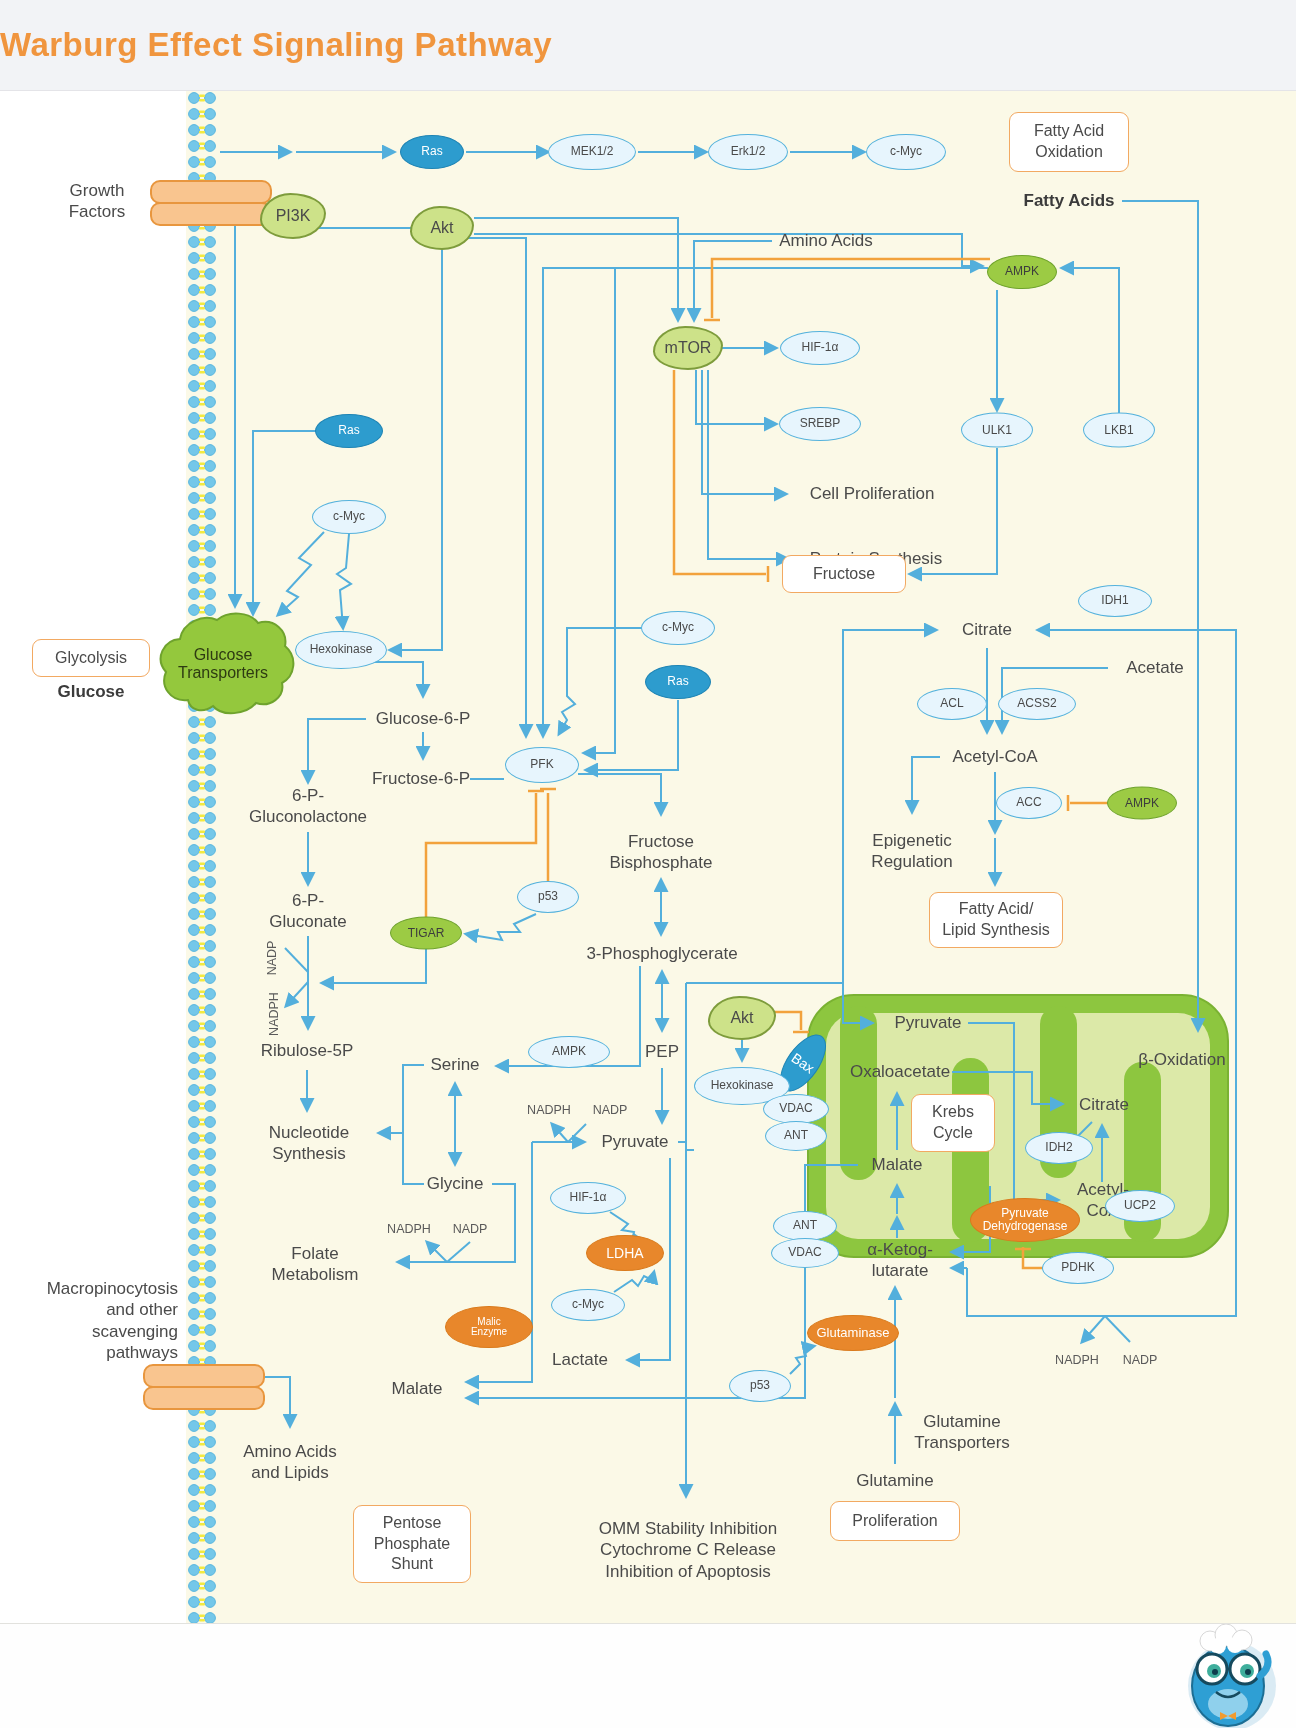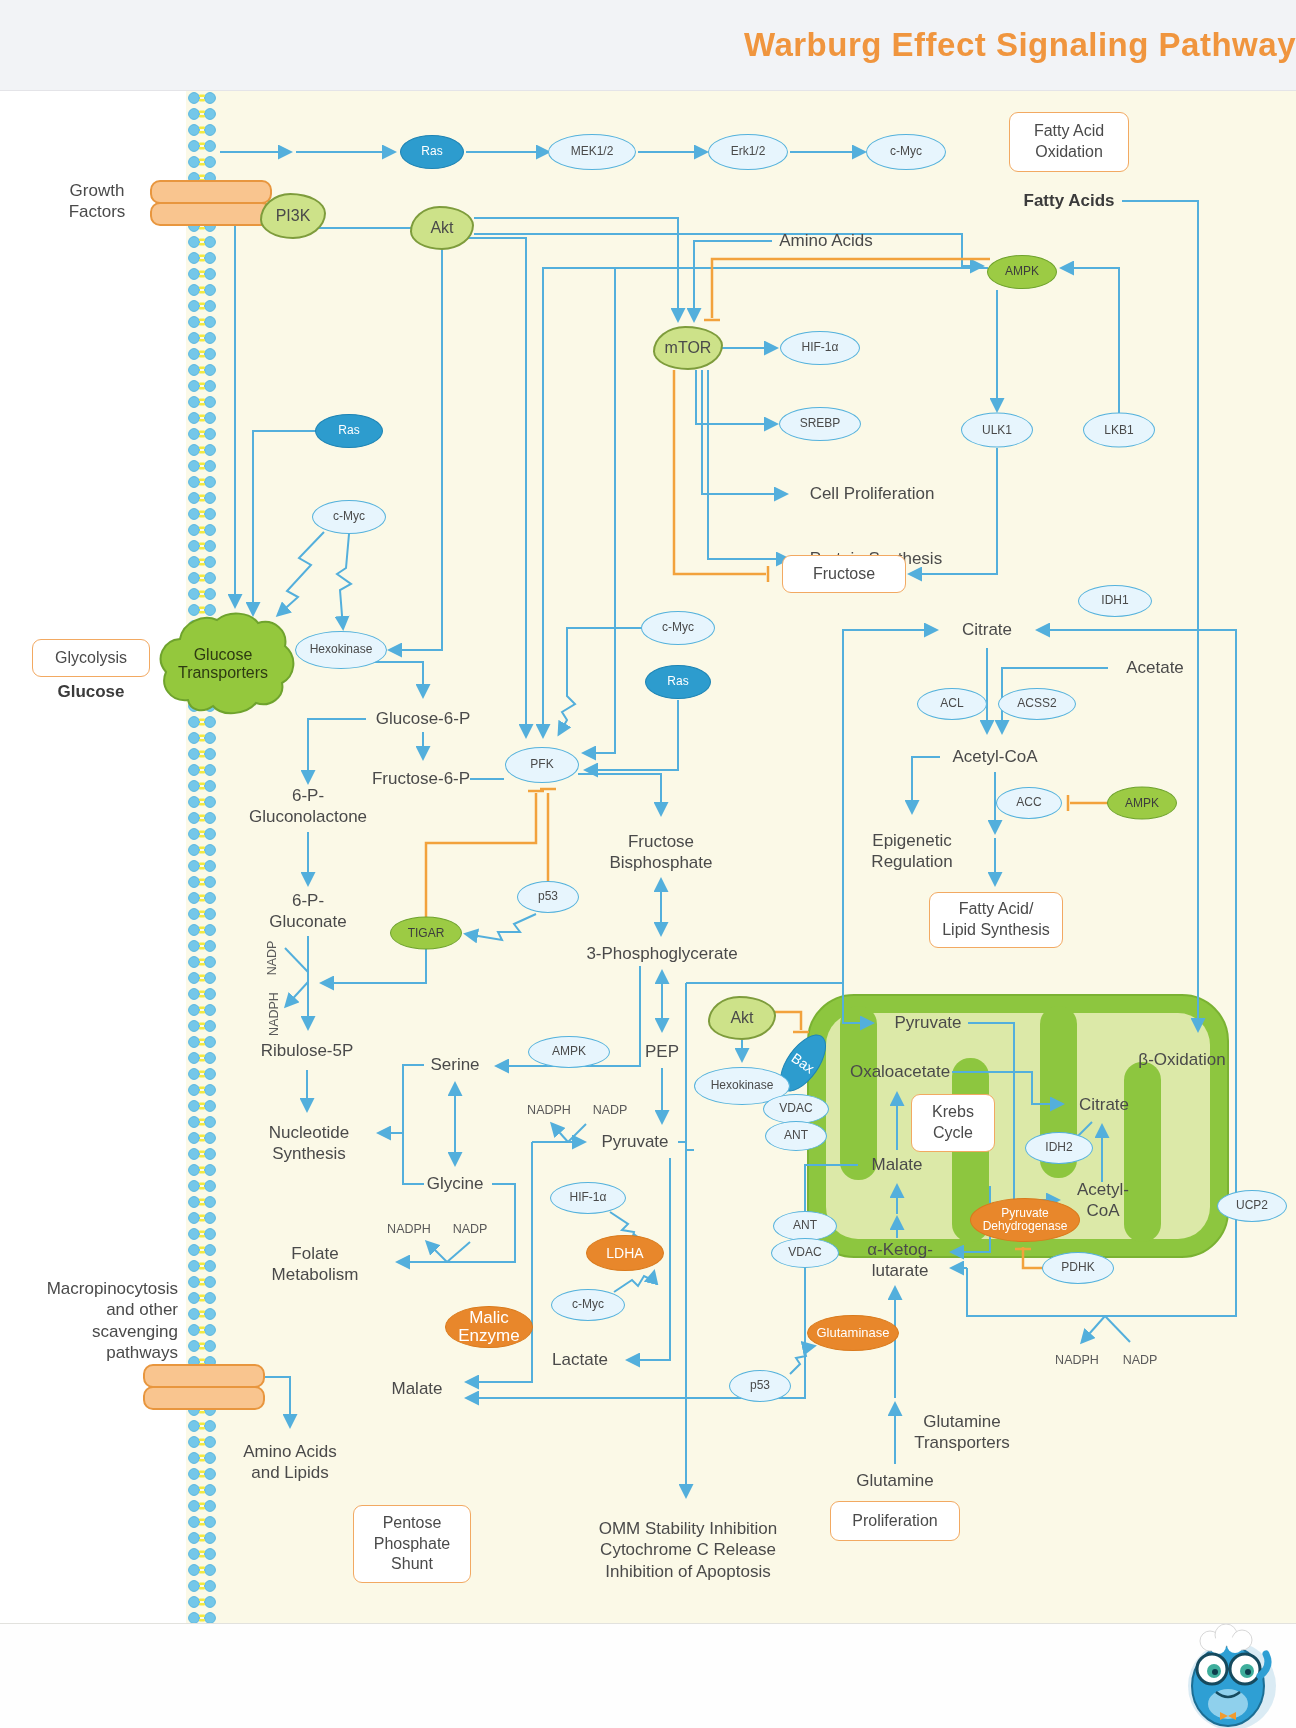--- a/index.html
+++ b/index.html
@@ -1,19 +1,19 @@
 <!DOCTYPE html>
 <html><head>
 <meta charset="utf-8">
 <style>
   html,body{margin:0;padding:0;}
   body{font-family:"Liberation Sans",sans-serif;}
   #page{position:relative;width:1296px;height:1728px;background:#ffffff;overflow:hidden;}
   #cytosol{position:absolute;left:186px;top:90px;width:1110px;height:1533px;background:#FBF9E7;}
-  #header{position:absolute;left:0;top:0;width:1296px;height:90px;background:#F2F3F6;border-bottom:1px solid #E4E4E8;display:flex;align-items:center;justify-content:flex-end;}
+  #header{position:absolute;left:0;top:0;width:1296px;height:90px;background:#F2F3F6;border-bottom:1px solid #E4E4E8;display:flex;align-items:center;justify-content:flex-start;}
   #header .title{color:#F0953E;font-size:33px;font-weight:bold;letter-spacing:.5px;}
   #footer{position:absolute;left:0;top:1623px;width:1296px;height:105px;background:#FEFEFE;border-top:1px solid #E2E2DE;}
   .node{position:absolute;transform:translate(-50%,-50%);display:flex;align-items:center;justify-content:center;text-align:center;white-space:pre-line;color:#4a4a4a;line-height:1.15;}
   .ell{border-radius:50%;background:#E7F5FD;border:1.6px solid #55B2DC;font-size:12px;}
   .dark{background:#2D9CCE;border-color:#1E84B4;color:#fff;}
   .green{background:#9CCB44;border-color:#6FA32D;color:#3d3d3d;}
   .org{background:#E8872B;border-color:#D97A1C;color:#fff;line-height:1.05;}
   .blob{background:#CDE289;border:2px solid #7E9C3C;border-radius:46% 54% 50% 50%/58% 44% 56% 42%;font-size:16px;}
   .box{background:#fff;border:1.6px solid #F2A962;border-radius:9px;font-size:16px;line-height:1.3;}
   .lbl{font-size:17px;line-height:1.25;}
@@ -259,28 +259,28 @@
   <div class="node lbl" style="left:897px;top:1165px">Malate</div>
   <div class="node lbl" style="left:900px;top:1260px">α-Ketog-
 lutarate</div>
   <div class="node lbl" style="left:1104px;top:1105px">Citrate</div>
   <div class="node ell" style="left:1059px;top:1148px;width:66px;height:30px">IDH2</div>
   <div class="node lbl" style="left:1103px;top:1200px">Acetyl-
 CoA</div>
   <div class="node ell org" style="left:1025px;top:1220px;width:108px;height:42px;font-size:12px">Pyruvate
 Dehydrogenase</div>
   <div class="node ell" style="left:1078px;top:1268px;width:70px;height:30px">PDHK</div>
-  <div class="node ell" style="left:1252px;top:1206px;width:68px;height:30px">UCP2</div>
+  <div class="node ell" style="left:1140px;top:1206px;width:68px;height:30px">UCP2</div>
   <div class="node lbl" style="left:1182px;top:1060px">β-Oxidation</div>
   <div class="node ell" style="left:805px;top:1226px;width:62px;height:28px">ANT</div>
   <div class="node ell" style="left:805px;top:1253px;width:66px;height:28px">VDAC</div>
   <div class="node ell" style="left:588px;top:1198px;width:74px;height:30px">HIF-1α</div>
   <div class="node ell org" style="left:625px;top:1253px;width:76px;height:34px;font-size:14px">LDHA</div>
   <div class="node ell" style="left:588px;top:1305px;width:72px;height:30px">c-Myc</div>
-  <div class="node ell org" style="left:489px;top:1327px;width:86px;height:40px;font-size:17px">Malic
+  <div class="node ell org" style="left:489px;top:1327px;width:86px;height:40px;font-size:10px">Malic
 Enzyme</div>
   <div class="node lbl" style="left:580px;top:1360px">Lactate</div>
   <div class="node lbl" style="left:417px;top:1389px">Malate</div>
   <div class="node ell org" style="left:853px;top:1333px;width:90px;height:34px;font-size:13px">Glutaminase</div>
   <div class="node ell" style="left:760px;top:1386px;width:60px;height:30px">p53</div>
   <div class="node lbl" style="left:962px;top:1432px">Glutamine
 Transporters</div>
   <div class="node lbl" style="left:895px;top:1481px">Glutamine</div>
   <div class="node box" style="left:895px;top:1521px;width:128px;height:38px">Proliferation</div>
   <div class="node box" style="left:412px;top:1544px;width:116px;height:76px">Pentose

